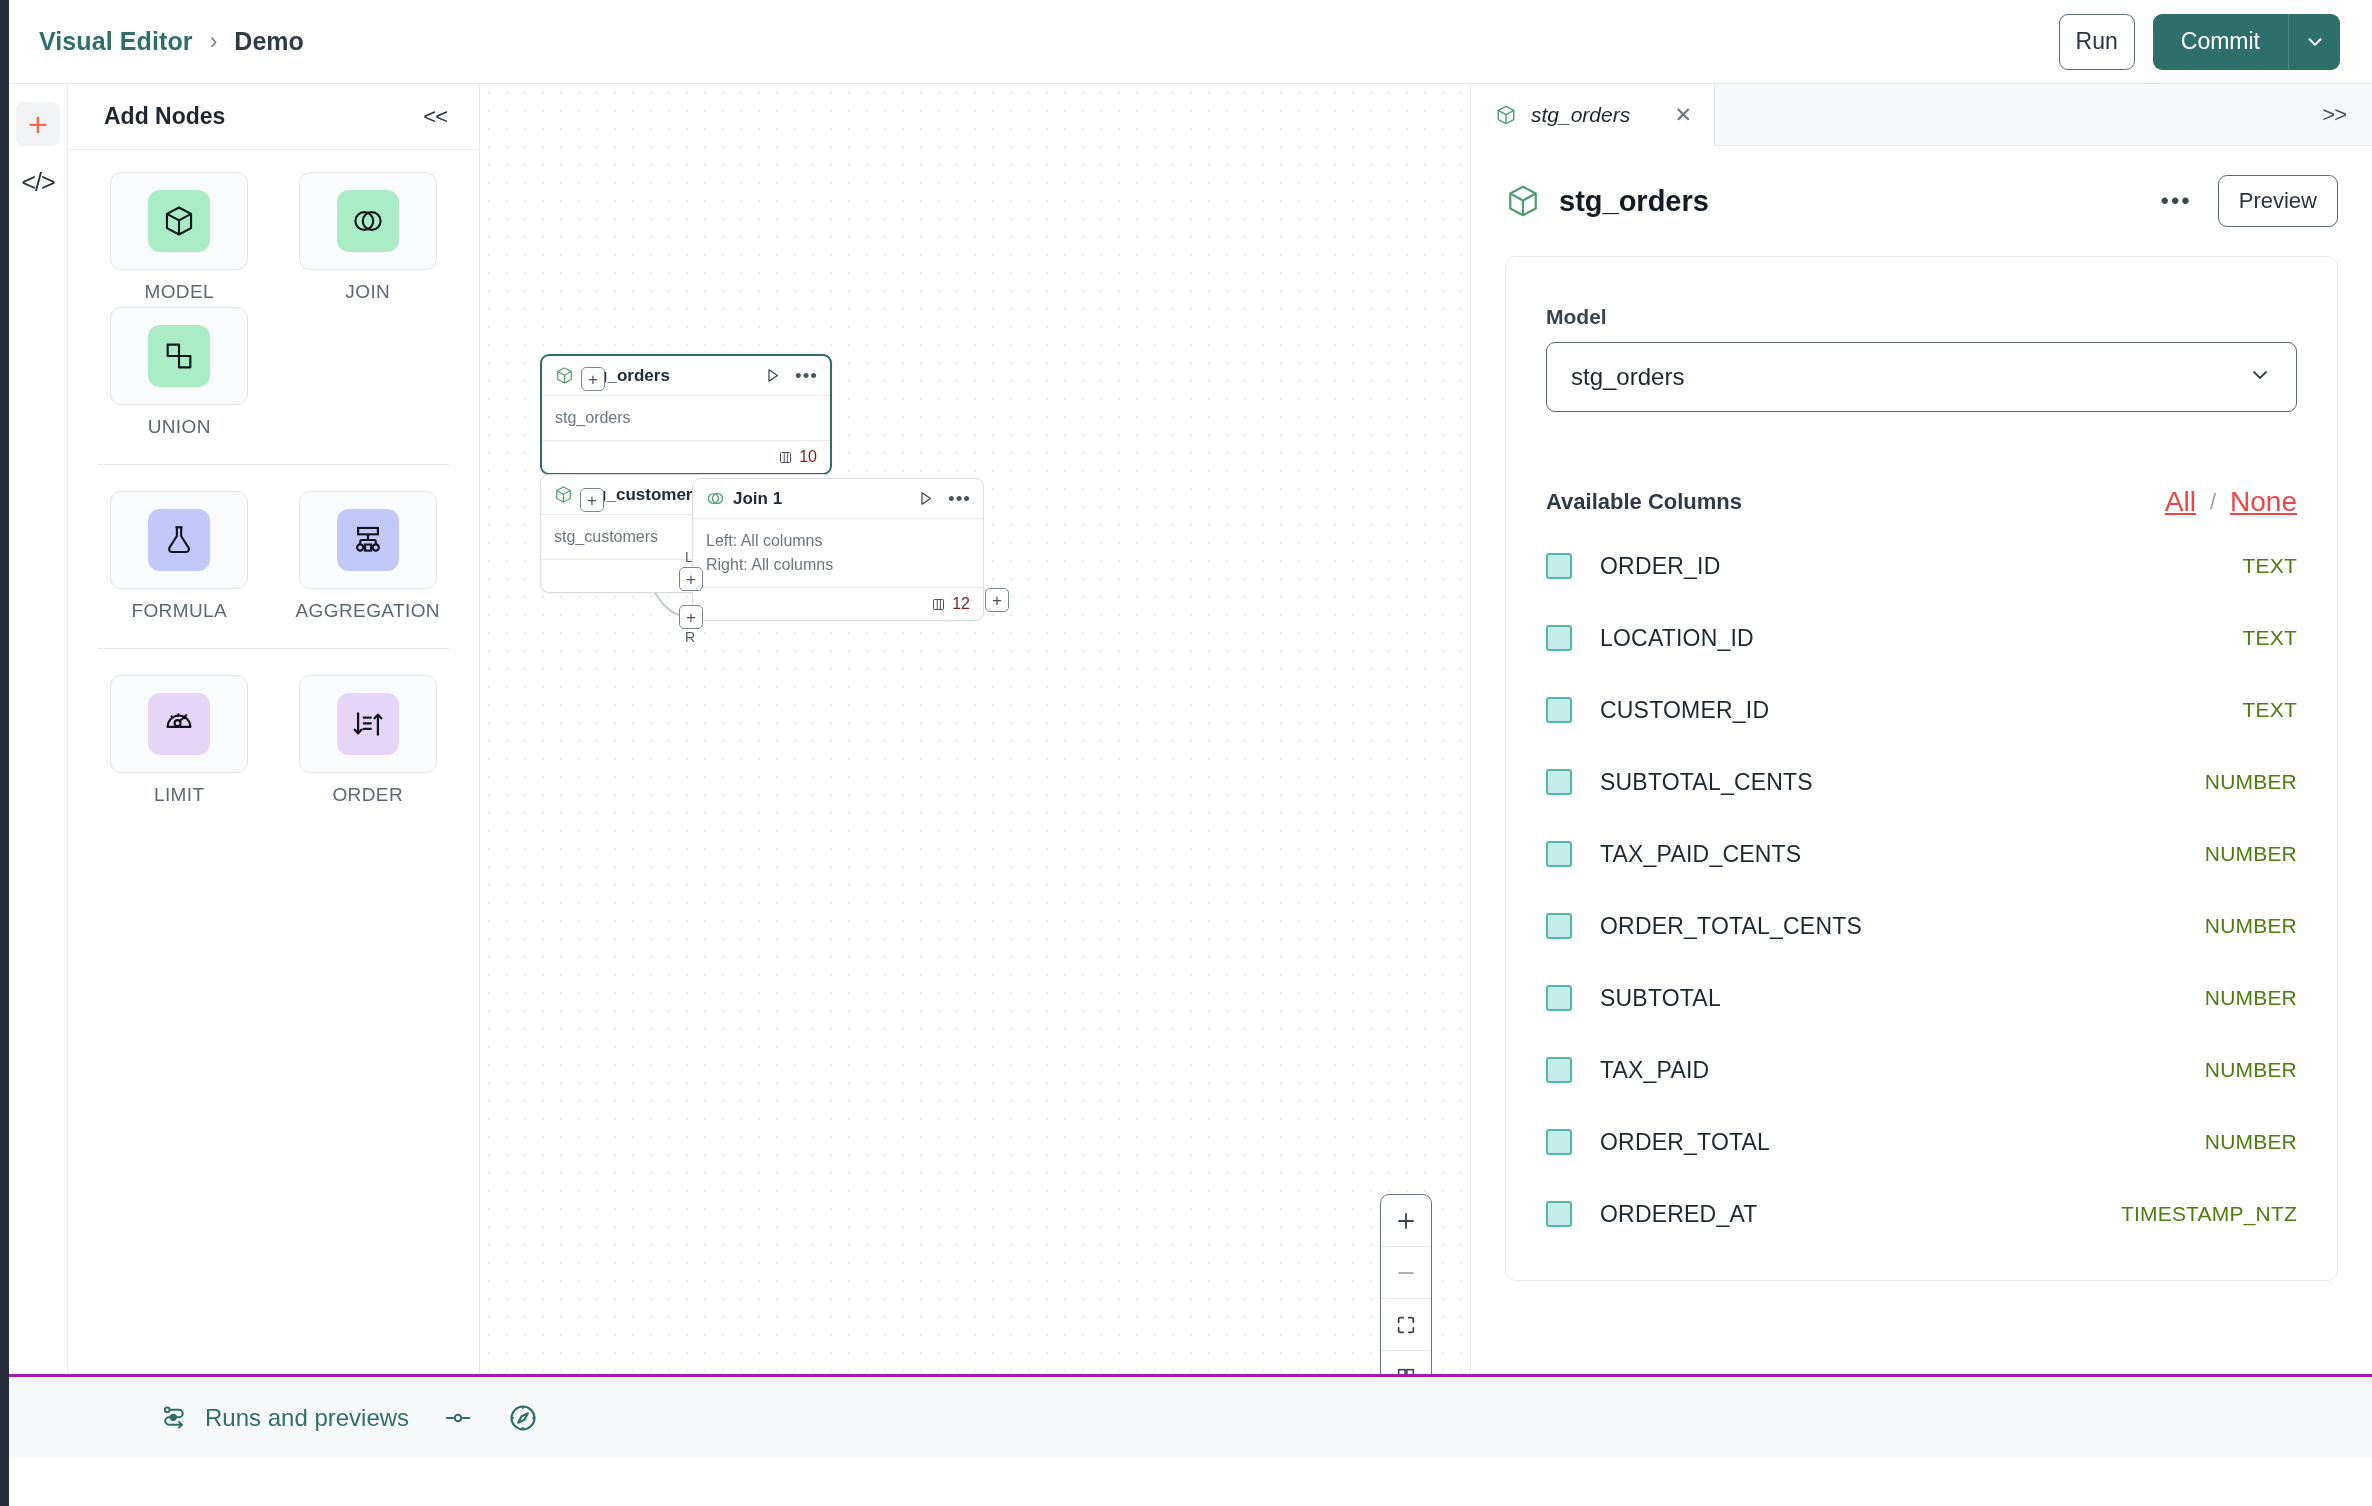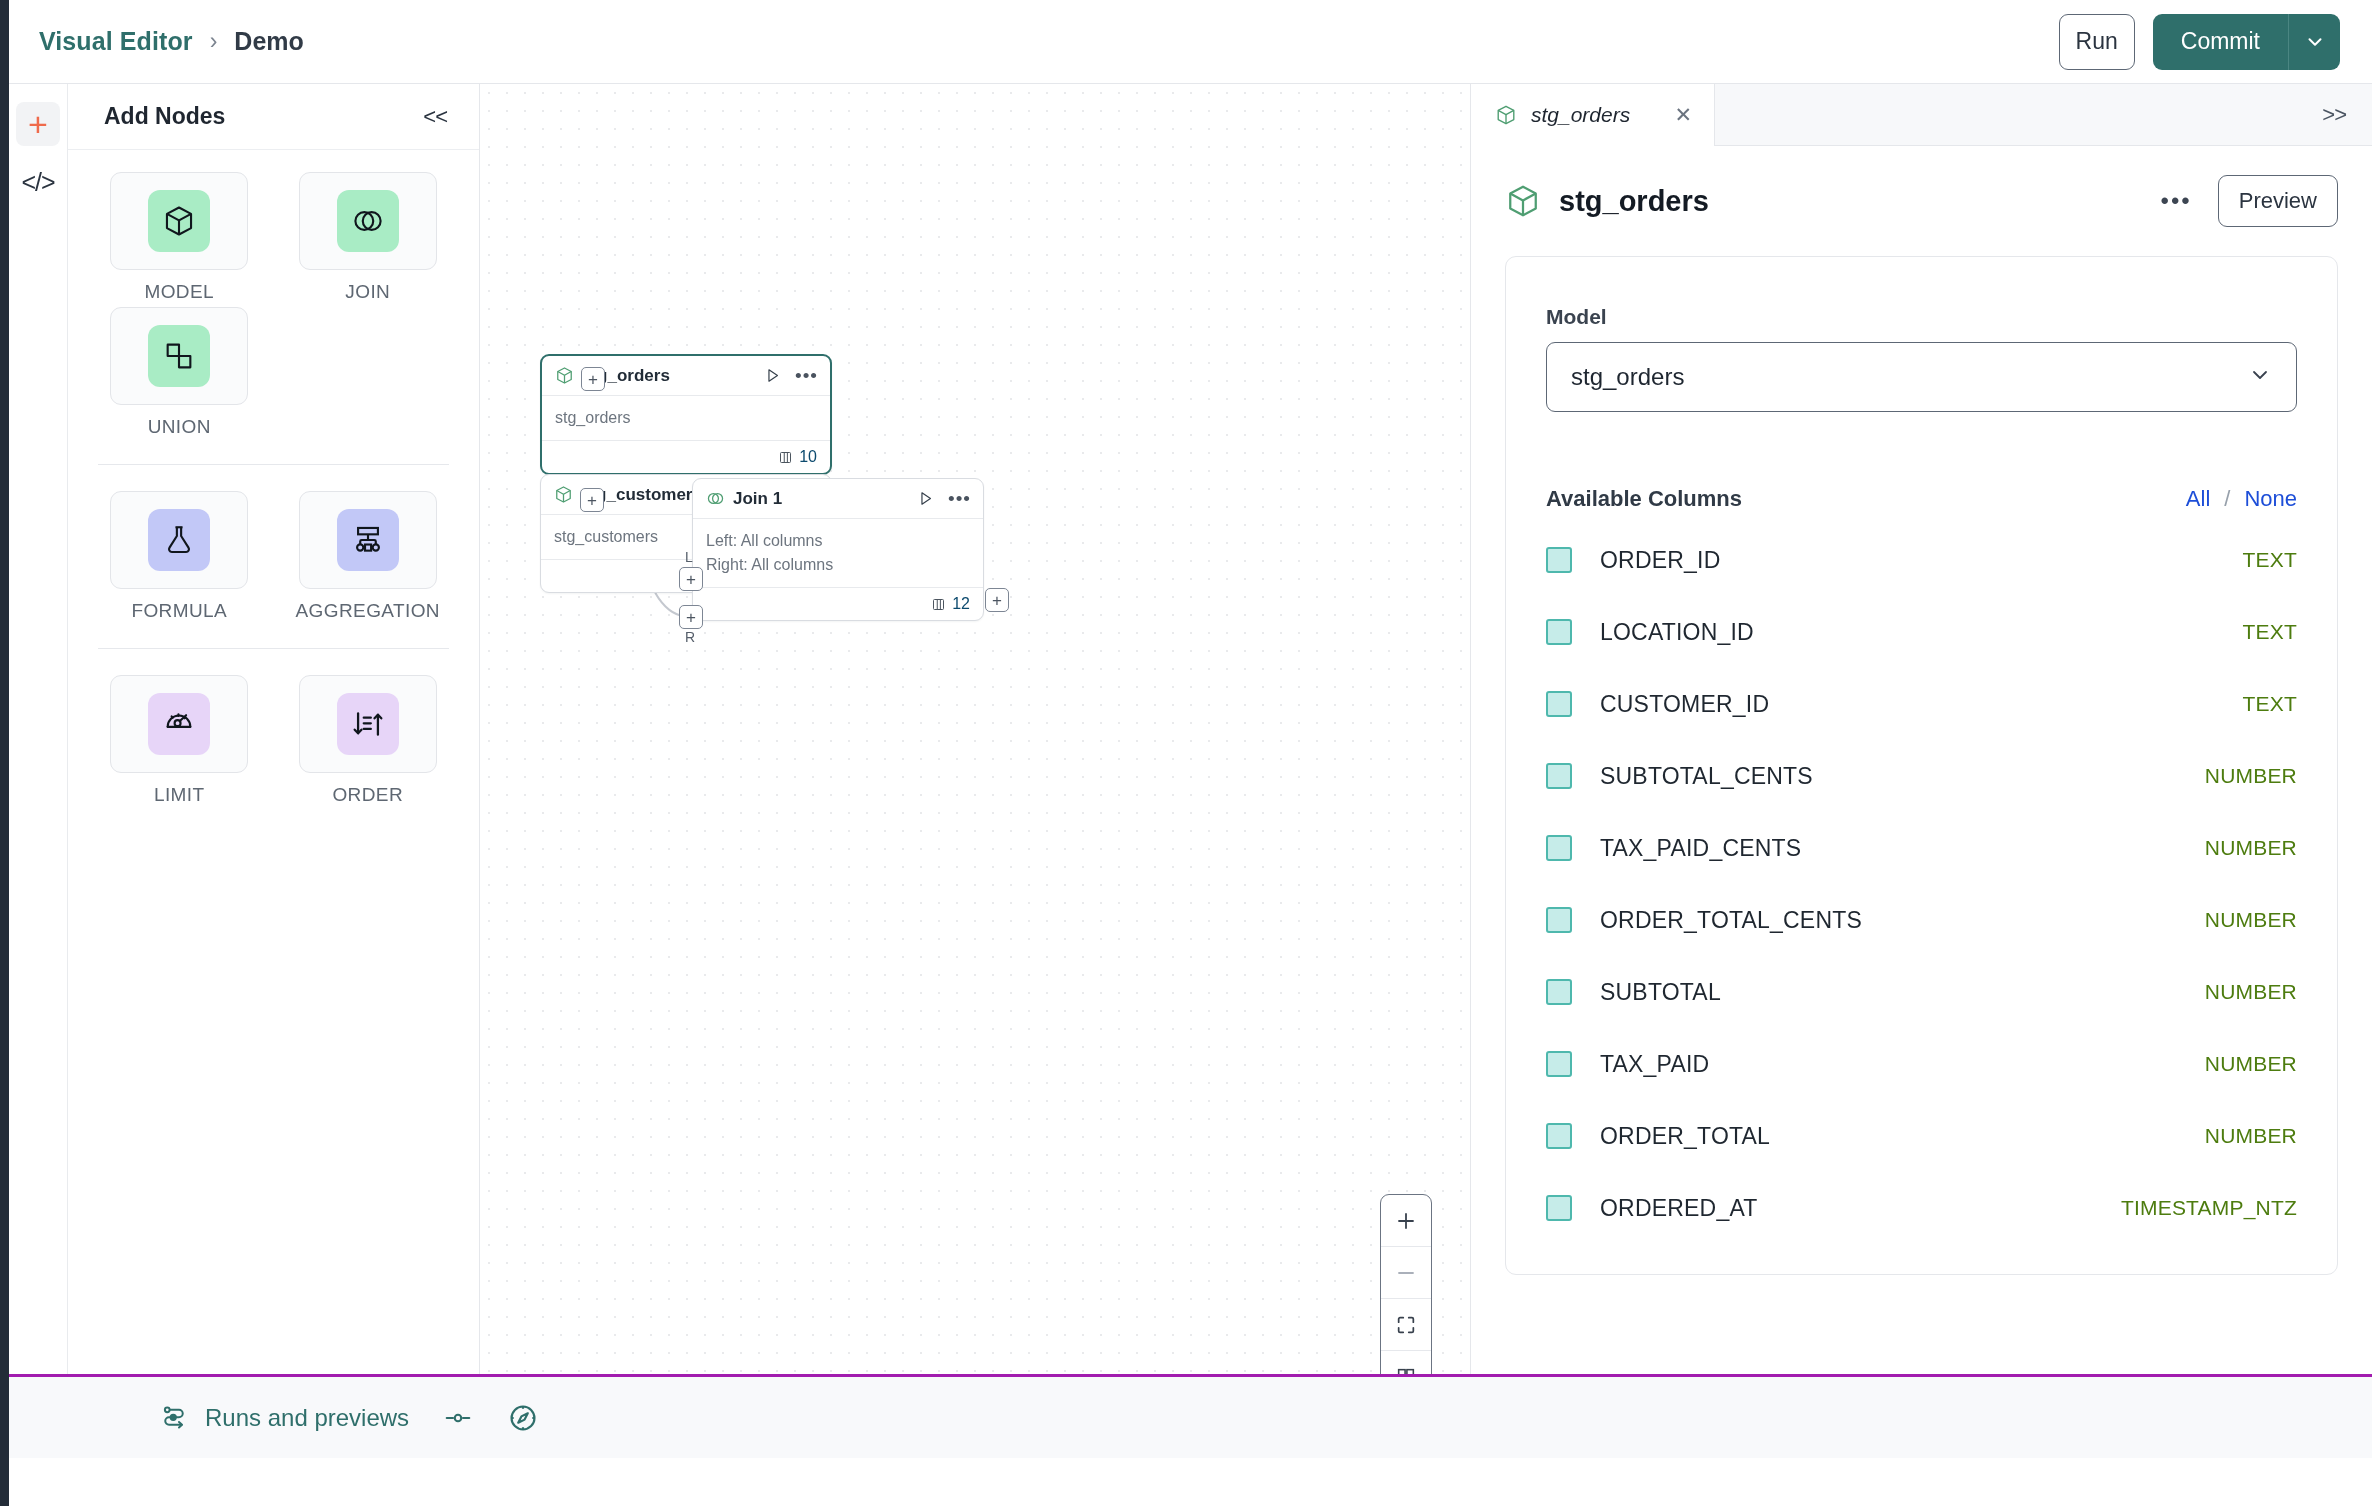--- a/index.html
+++ b/index.html
@@ -110,21 +110,21 @@
     height: 40px; display: flex; align-items: center; padding: 0 12px 0 13px;
     border-bottom: 1px solid #e8eaed; gap: 8px;
   }
   .fn-title { font-size: 17px; font-weight: 700; color: #222c37; }
   .fn-head-actions { margin-left: auto; display: flex; align-items: center; gap: 14px; }
   .fn-play { cursor: pointer; display: flex; }
   .fn-dots { font-size: 19px; color: #4a535f; letter-spacing: 1px; cursor: pointer; line-height: .6; }
   .fn-body { padding: 10px 13px; border-bottom: 1px solid #e8eaed; min-height: 40px; }
   .fn-sub { font-size: 16px; color: #6d757f; line-height: 1.5; }
   .fn-foot { height: 32px; display: flex; align-items: center; justify-content: flex-end; padding: 0 13px; gap: 6px; }
-  .fn-count { font-size: 16px; color: #0c4a6e; }
+  .fn-count { font-size: 16px; color: #7f1d1d; }
 
   .handle {
     position: absolute; width: 24px; height: 24px; border: 1px solid #7d8694;
     border-radius: 5px; background: #fff; display: flex; align-items: center;
     justify-content: center; font-size: 17px; color: #4c5561; line-height: 1;
     cursor: pointer; z-index: 5;
   }
   .handle-lbl { position: absolute; font-size: 14px; color: #555e6a; z-index: 5; }
 
   .zoomctl {
@@ -175,21 +175,21 @@
     display: flex; align-items: center; padding: 0 24px; cursor: pointer;
   }
   .select-value { font-size: 24px; color: #1e2630; }
   .select-caret { margin-left: auto; color: #39424f; }
 
   .cols-head {
     display: flex; align-items: center; margin-top: 74px; margin-bottom: 12px;
   }
   .cols-title { font-size: 22px; font-weight: 700; color: #303a46; }
   .cols-actions { margin-left: auto; display: flex; align-items: center; gap: 14px; }
-  .link-all, .link-none { font-size: 22px; color: #1d4ed8; cursor: pointer; }
+  .link-all, .link-none { font-size: 28px; color: #ef4444; cursor: pointer; text-decoration: underline; }
   .slash { font-size: 22px; color: #97a0ab; }
 
   .col-row { display: flex; align-items: center; height: 72px; }
   .chk {
     width: 26px; height: 26px; border: 2px solid #4eb8ad; background: #c6ece9;
     border-radius: 3px; cursor: pointer; flex: 0 0 auto;
   }
   .col-name { font-size: 23px; color: #1f2730; margin-left: 28px; letter-spacing: .2px; }
   .col-type { margin-left: auto; font-size: 21px; color: #4d7c0f; letter-spacing: .2px; }
 

